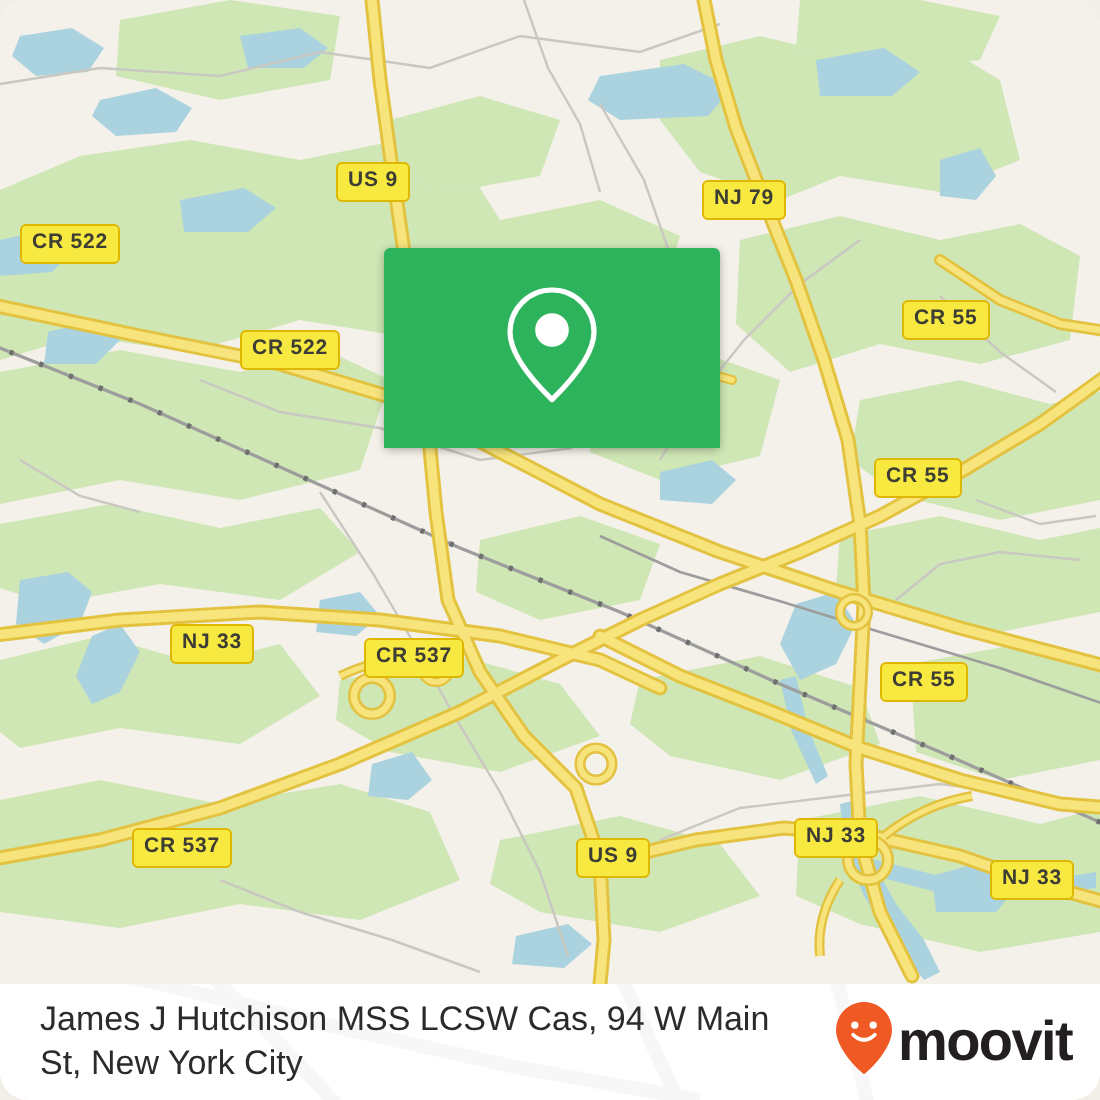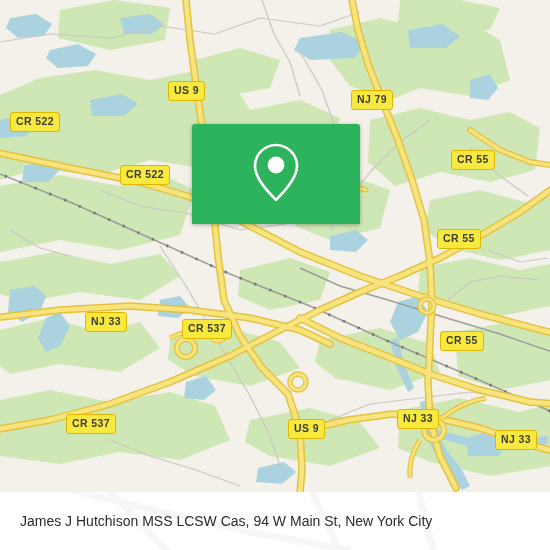--- a/index.html
+++ b/index.html
@@ -1,21 +1,21 @@
 <!DOCTYPE html>
 <html><head>
 <meta charset="utf-8">
 <style>
   html,body{margin:0;padding:0;}
   body{
     width:550px;height:550px;overflow:hidden;
     font-family:"Liberation Sans","DejaVu Sans",sans-serif;
     background:#f2efe9;
   }
-  #root{position:relative;width:550px;height:550px;overflow:hidden;background:#fff;}
+  #root{position:relative;width:550px;height:550px;overflow:hidden;background:#fff;border-radius:14px;}
 
   
   .map{position:absolute;left:0;top:0;width:550px;height:492px;overflow:hidden;background:#f4f1ea;}
   .map svg{position:absolute;left:0;top:0;}
 
   
   .shield{
     position:absolute;
     background:#f7e93f;
     border:1.6px solid #e0b700;
@@ -74,21 +74,21 @@
   .footer{
     position:absolute;left:0;top:492px;width:550px;height:58px;
     background:#ffffff;overflow:hidden;
   }
   .footer-ghost{position:absolute;left:0;top:-30px;opacity:.10;}
   .footer-inner{
     position:relative;display:flex;align-items:center;
     height:58px;padding:0 14px 0 20px;box-sizing:border-box;
   }
   .footer-title{
-    flex:1;font-size:14px;line-height:1.32;color:#2b2b2b;
+    flex:1;font-size:17px;line-height:1.32;color:#2b2b2b;
     padding-right:10px;
   }
   .logo{display:flex;align-items:center;gap:2px;}
   .logo-word{
     font-size:28px;font-weight:bold;color:#231f20;letter-spacing:-.8px;
     line-height:1;
   }
 </style>
 </head>
 <body>
@@ -244,16 +244,27 @@
     <svg class="footer-ghost" width="550" height="90" viewBox="0 0 550 90">
       <g stroke="#b9b9b9" stroke-width="7" fill="none">
         <path d="M-10,10 L80,30 L170,52 L260,72 L350,88"></path>
         <path d="M300,0 L312,30 L326,60 L340,90"></path>
         <path d="M410,0 L420,34 L428,66 L434,90"></path>
         <path d="M80,0 L110,30 L140,60 L168,90"></path>
       </g>
     </svg>
     <div class="footer-inner">
       <div class="footer-title">James J Hutchison MSS LCSW Cas, 94 W Main St, New York City</div>
+      <div class="logo">
+        <span>
+          <svg width="30" height="38" viewBox="0 0 30 38" aria-hidden="true">
+            <path d="M15 1 C7.3 1 1 7.3 1 15 c0 9.6 12 21 14 22 2-1 14-12.4 14-22 C29 7.3 22.7 1 15 1 Z" fill="#ef5a24"></path>
+            <circle cx="10.4" cy="12.6" r="1.8" fill="#ffffff"></circle>
+            <circle cx="19.6" cy="12.6" r="1.8" fill="#ffffff"></circle>
+            <path d="M9.6 17.4 Q15 22.4 20.4 17.4" fill="none" stroke="#ffffff" stroke-width="1.9" stroke-linecap="round"></path>
+          </svg>
+        </span>
+        <span class="logo-word">moovit</span>
+      </div>
     </div>
   </div>
 
 </div>
 
 </body></html>

